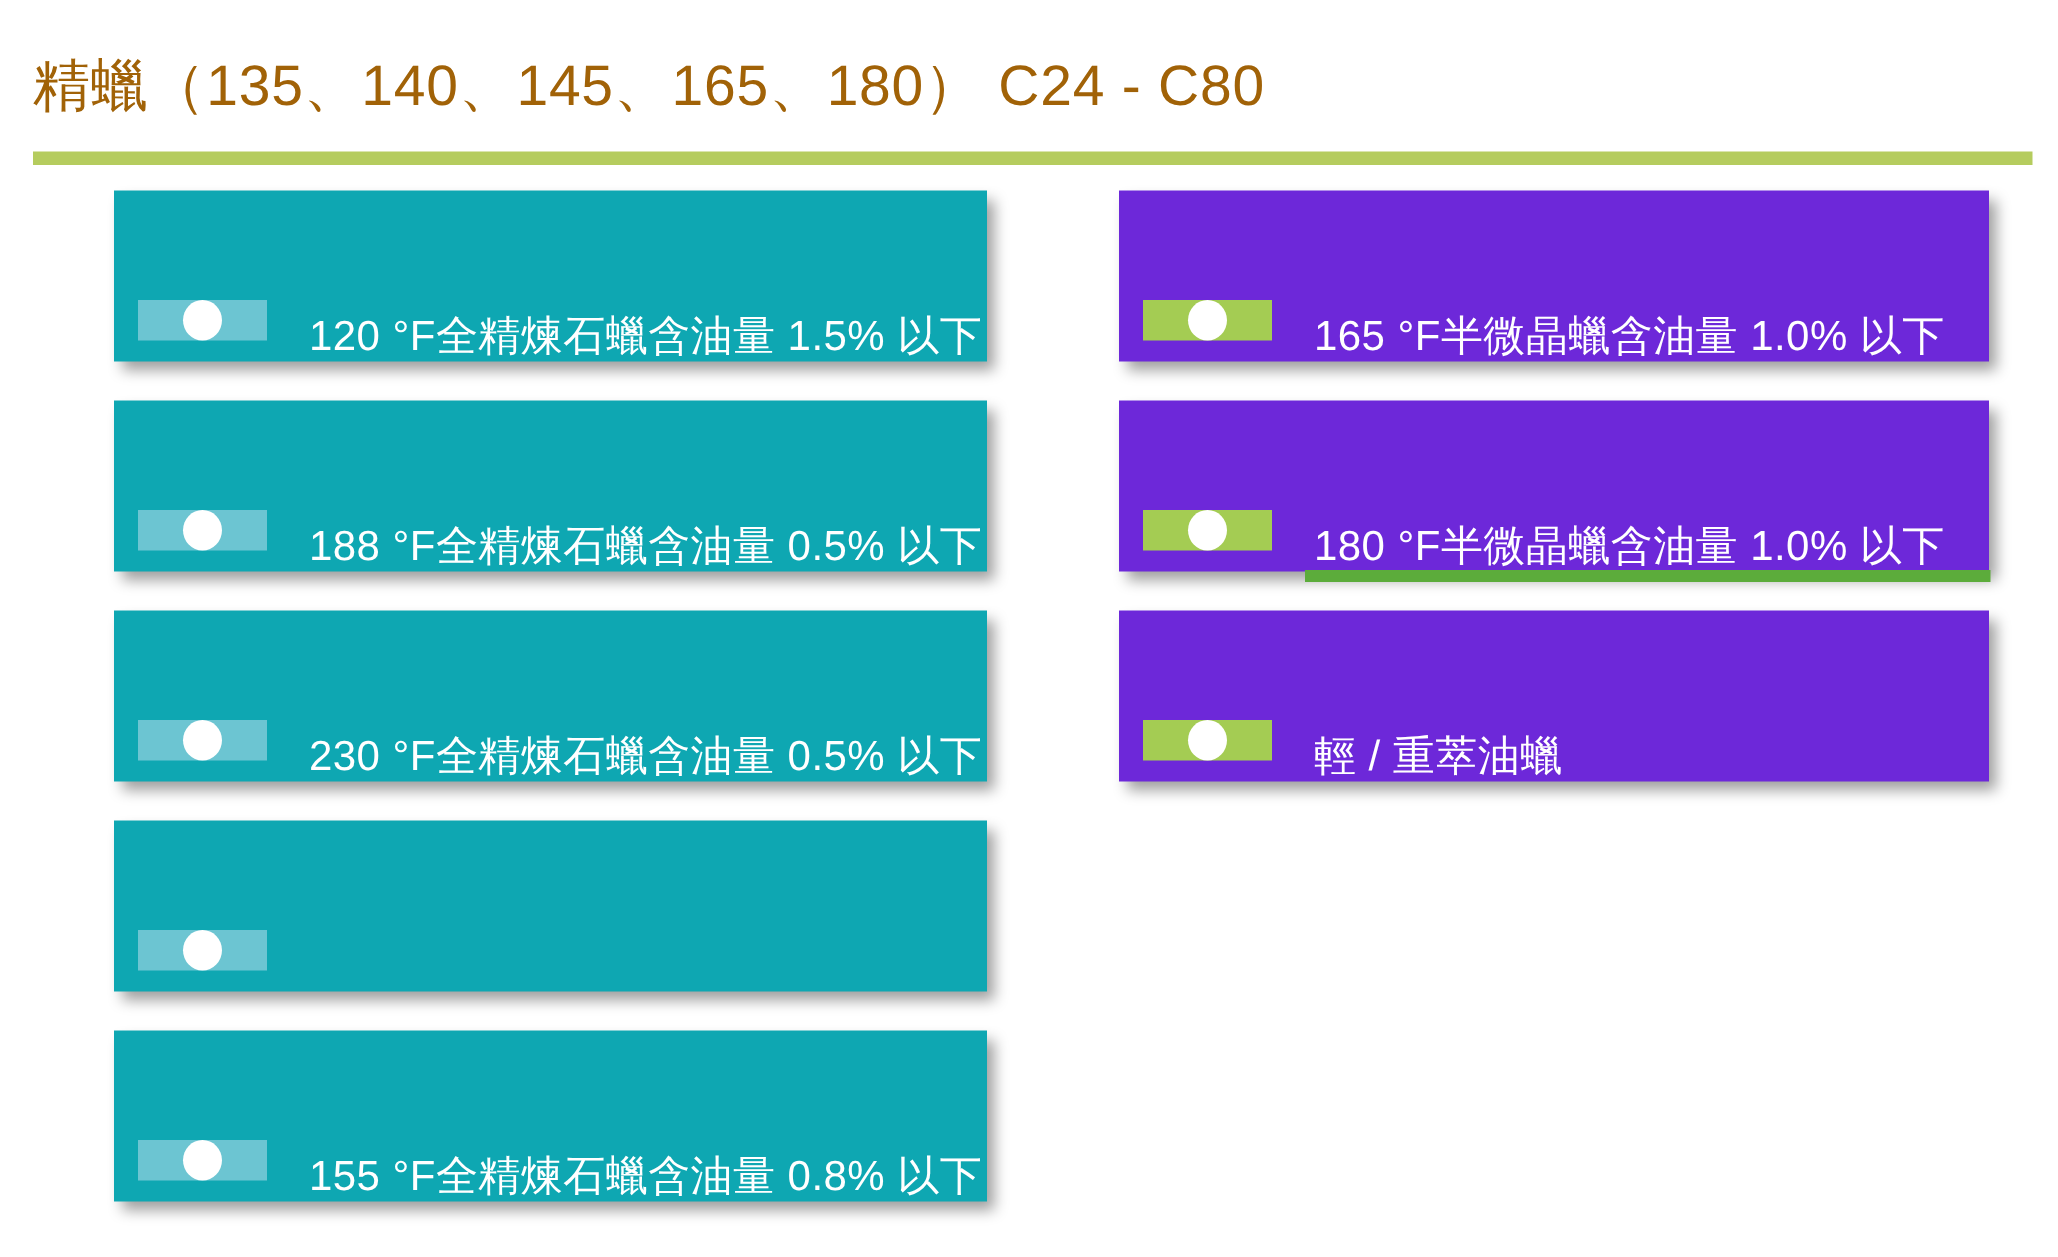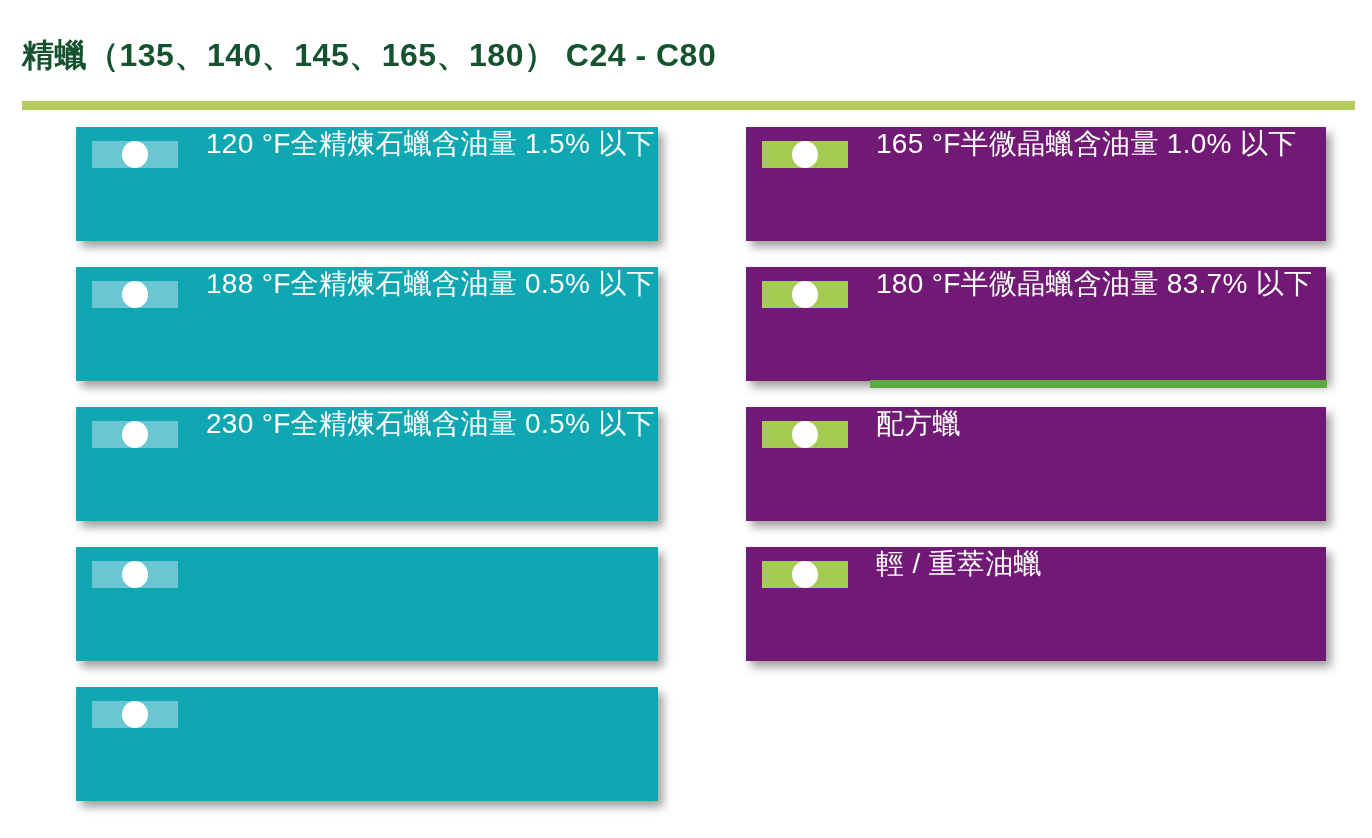--- a/index.html
+++ b/index.html
@@ -17,23 +17,23 @@
     width: 1372px;
     height: 838px;
     background: #ffffff;
   }
 
   
   .title {
     position: absolute;
     left: 22px;
     top: 38px;
-    font-size: 32px;
-    font-weight: bold;
-    color: #14532d;
+    font-size: 38px;
+    font-weight: normal;
+    color: #a16207;
     letter-spacing: 0.5px;
     white-space: nowrap;
     line-height: 1.1;
   }
 
   .title-rule {
     position: absolute;
     left: 22px;
     top: 101px;
     width: 1333px;
@@ -46,29 +46,29 @@
     position: absolute;
     top: 127px;
   }
   .column.left  { left: 76px;  width: 582px; }
   .column.right { left: 746px; width: 580px; }
 
   
   .card {
     position: relative;
     display: flex;
-    align-items: flex-start;
+    align-items: flex-end;
     height: 114px;
     margin-bottom: 26px;
     box-shadow: 5px 6px 9px rgba(0,0,0,0.38);
   }
   .card:last-child { margin-bottom: 0; }
 
   .card.teal  { background: #0ea7b2; }
-  .card.green { background: #701a75; }
+  .card.green { background: #6d28d9; }
 
   .icon-box {
     position: relative;
     flex: 0 0 auto;
     width: 86px;
     margin: 14px 0 14px 16px;
     display: flex;
     align-items: center;
     justify-content: center;
   }
@@ -141,46 +141,41 @@
     <div class="card teal">
       <div class="icon-box">
         <div class="bullet-dot"></div>
       </div>
     </div>
 
     <div class="card teal">
       <div class="icon-box">
         <div class="bullet-dot"></div>
       </div>
+      <div class="card-label">155 °F全精煉石蠟含油量 0.8% 以下</div>
     </div>
 
   </div>
 
   <div class="column right">
 
     <div class="card green">
       <div class="icon-box">
         <div class="bullet-dot"></div>
       </div>
       <div class="card-label">165 °F半微晶蠟含油量 1.0% 以下</div>
     </div>
 
     <div class="card green skirt">
       <div class="icon-box">
         <div class="bullet-dot"></div>
       </div>
-      <div class="card-label">180 °F半微晶蠟含油量 83.7% 以下</div>
+      <div class="card-label">180 °F半微晶蠟含油量 1.0% 以下</div>
     </div>
 
-    <div class="card green">
-      <div class="icon-box">
-        <div class="bullet-dot"></div>
-      </div>
-      <div class="card-label">配方蠟</div>
-    </div>
 
     <div class="card green">
       <div class="icon-box">
         <div class="bullet-dot"></div>
       </div>
       <div class="card-label">輕 / 重萃油蠟</div>
     </div>
 
   </div>
 

